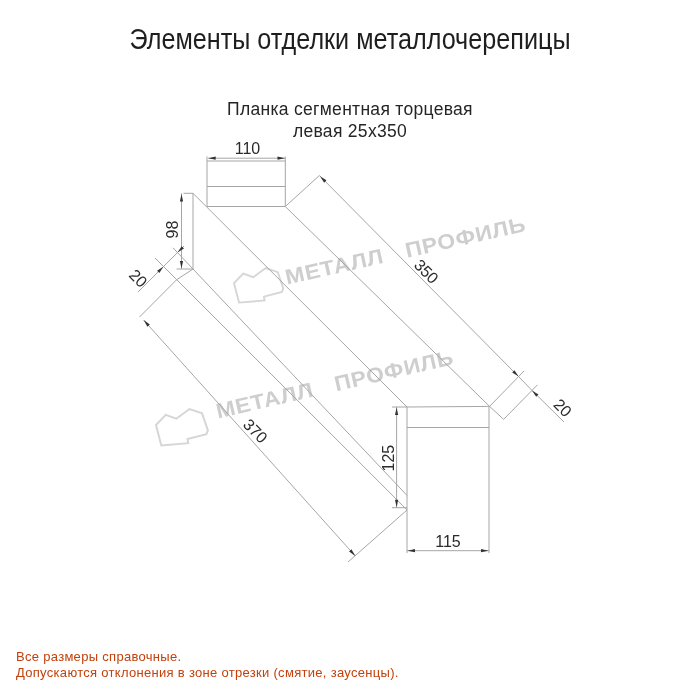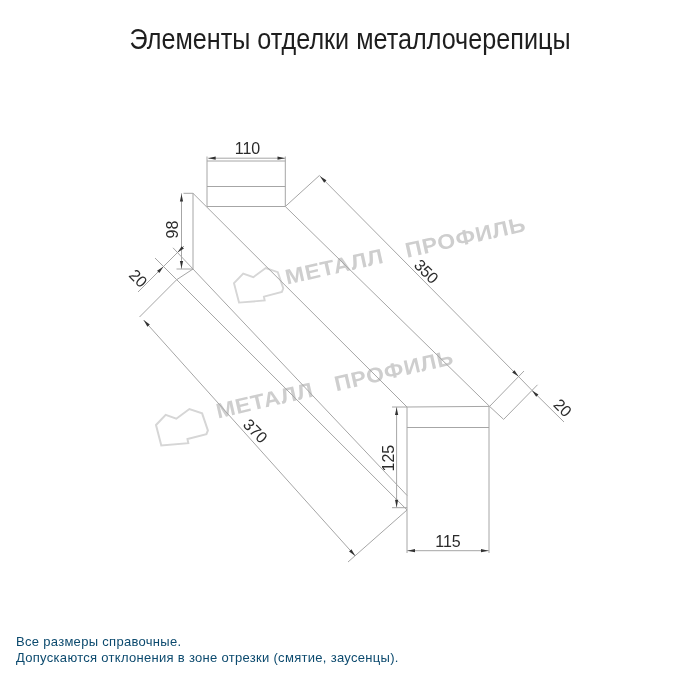--- a/index.html
+++ b/index.html
@@ -1,25 +1,26 @@
 <!DOCTYPE html>
 <html><head><meta charset="utf-8">
 <style>
 html,body{margin:0;padding:0;background:#ffffff;}
 body{width:700px;height:700px;font-family:"Liberation Sans",sans-serif;}
 .page{position:relative;width:608px;height:700px;overflow:hidden;background:#fff;}
 .title{position:absolute;top:22px;left:0;width:700px;text-align:center;font-size:30px;color:#1e1e1e;transform:scale(0.84,1);transform-origin:350px 50%;}
 .sub{position:absolute;top:98px;left:0;width:700px;text-align:center;font-size:17.5px;letter-spacing:0.3px;color:#252525;line-height:22px;}
-.footer{position:absolute;left:16px;top:634px;font-size:13px;letter-spacing:0.3px;color:#0c4a6e;line-height:16px;}
+.footer{position:absolute;left:16px;top:649px;font-size:13px;letter-spacing:0.3px;color:#c2410c;line-height:16px;}
 svg{position:absolute;left:0;top:0;}
 </style></head><body>
 <div class="page">
 
 <div class="title">Элементы отделки металлочерепицы</div>
 
+<div class="sub">Планка сегментная торцевая<br>левая 25х350</div>
 
 <svg width="700" height="700" viewBox="0 0 700 700">
 <defs>
 <path id="logo" d="M0,16 L9.7,5.8 L20.3,9.7 L33.4,0 L46.1,4.4 L51.9,21.4 L50.4,25.2 L31.5,30.1 L32.3,34.2 L5.3,36.4 Z"></path>
 <path id="ah" d="M0,0 L7.5,-1.6 L7.5,1.6 Z"></path>
 </defs>
 
 <use href="#logo" transform="translate(234,268) scale(0.95)" fill="#ffffff" stroke="#d6d6d6" stroke-width="2"></use>
 
 <text x="0" y="0" transform="translate(287,284.5) rotate(-12.6)" font-size="21" font-weight="bold" letter-spacing="0.6" word-spacing="14" textLength="246" lengthAdjust="spacingAndGlyphs" fill="#cecece">МЕТАЛЛ ПРОФИЛЬ</text>

